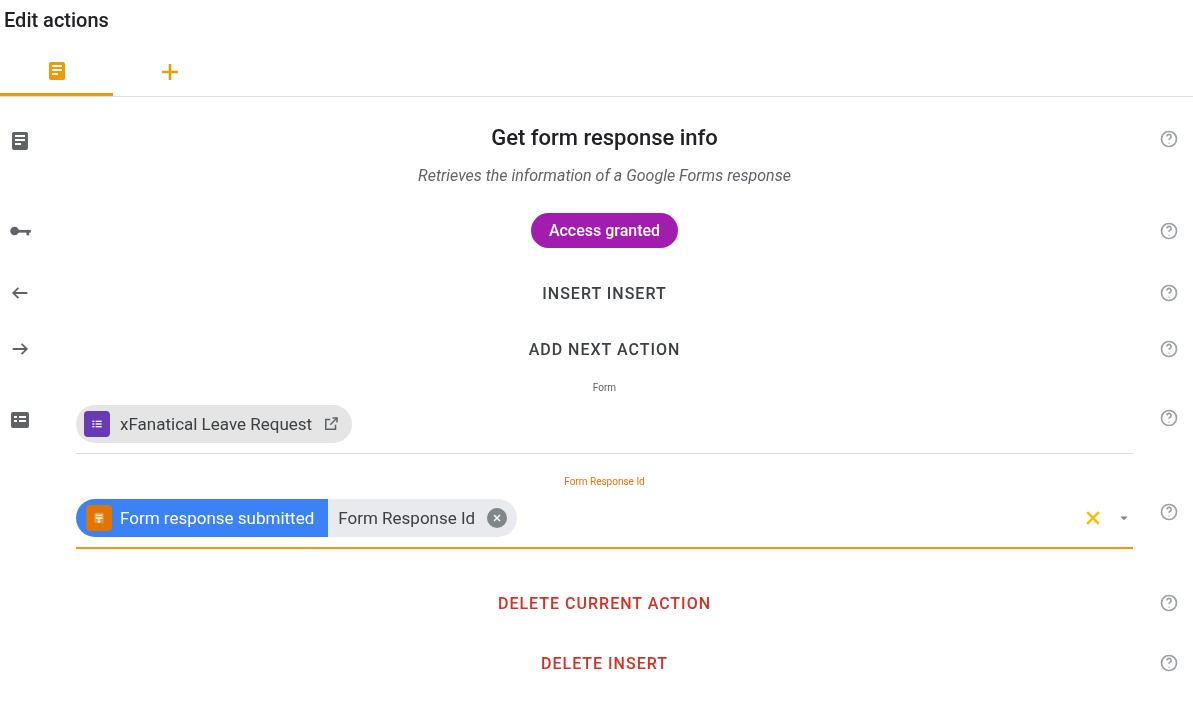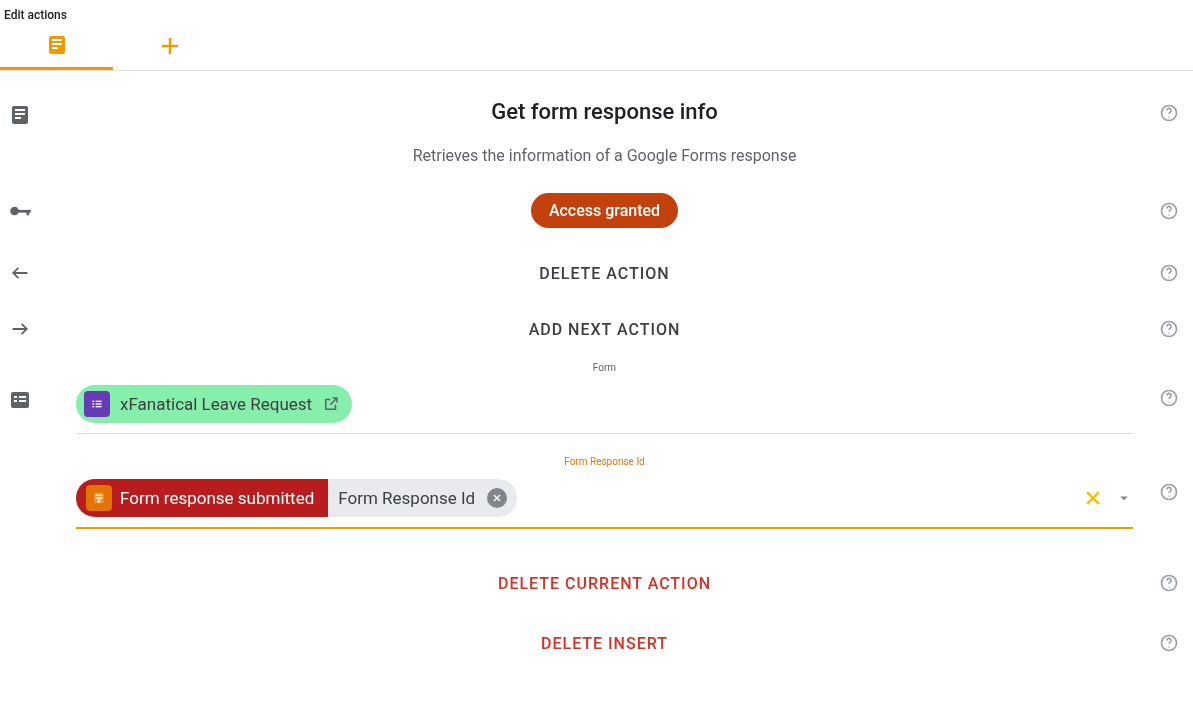--- a/index.html
+++ b/index.html
@@ -4,21 +4,21 @@
 <style>
   * { box-sizing: border-box; }
   body {
     margin: 0;
     font-family: Roboto, "Helvetica Neue", Arial, sans-serif;
     color: #202124;
     background: #fff;
     width: 1193px;
   }
   .header { padding: 0 0 0 4px; }
-  .title { font-size: 12px; font-weight: 500; margin: 8px 0 0 0; }
+  .title { font-size: 20px; font-weight: 500; margin: 8px 0 16px 0; }
   .tabs {
     display: flex;
     border-bottom: 1px solid #e0e0e0;
   }
   .tab {
     width: 113px;
     height: 48px;
     display: flex;
     align-items: center;
     justify-content: center;
@@ -51,52 +51,52 @@
   .row .help {
     width: 48px;
     display: flex;
     align-items: flex-start;
     justify-content: center;
     padding-top: 4px;
     color: #9aa0a6;
     flex-shrink: 0;
   }
   .action-title { font-size: 22px; font-weight: 500; }
-  .action-desc { font-size: 16px; color: #5f6368; margin-top: 22px; }
+  .action-desc { font-size: 16px; color: #5f6368; margin-top: 16px; font-style: italic; }
 
   .chip {
     display: inline-flex;
     align-items: center;
     border-radius: 20px;
     padding: 8px 18px;
     font-size: 16px;
     font-weight: 500;
   }
-  .chip.green { background: #c2410c; color: #fff; }
+  .chip.green { background: #a21caf; color: #fff; }
 
   .caps { font-size: 16px; letter-spacing: 1px; font-weight: 500; color: #3c4043; }
   .caps.red { color: #d93025; }
 
   .field-label { font-size: 10px; color: #5f6368; margin-bottom: 6px; }
   .field-label.orange { color: #e8710a; }
 
   .field {
     border-bottom: 1px solid #dadce0;
     padding: 6px 0 10px 0;
     display: flex;
     align-items: center;
     gap: 6px;
   }
   .field.orange { border-bottom: 2px solid #f29900; }
   .field-right { margin-left: auto; display: flex; align-items: center; gap: 12px; color: #9aa0a6; }
 
   .form-chip {
     display: inline-flex;
     align-items: center;
-    background: #86efac;
+    background: #e5e5e5;
     border-radius: 20px;
     padding: 6px 12px 6px 8px;
     gap: 10px;
     font-size: 17px;
     color: #3c4043;
   }
   .form-chip .purple-sq {
     width: 26px; height: 26px;
     background: #673ab7;
     border-radius: 4px;
@@ -106,21 +106,21 @@
 
   .pill-group { display: inline-flex; align-items: center; }
   .pill {
     display: inline-flex;
     align-items: center;
     padding: 8px 14px 8px 10px;
     gap: 8px;
     font-size: 17px;
     height: 38px;
   }
-  .pill.orange { background: #b91c1c; color: #fff; border-radius: 20px 0 0 20px; }
+  .pill.orange { background: #3b82f6; color: #fff; border-radius: 20px 0 0 20px; }
   .pill.orange .orange-sq {
     width: 26px; height: 26px; background: #e37400; border-radius: 4px;
     display: flex; align-items: center; justify-content: center;
   }
   .pill.grey { background: #e8eaed; color: #3c4043; border-radius: 0 20px 20px 0; padding-right: 10px; }
   .pill.grey .close-circ {
     width: 20px; height: 20px; background: #80868b; border-radius: 50%;
     display: flex; align-items: center; justify-content: center; margin-left: 4px;
   }
   .x-orange { color: #fbbc04; font-size: 22px; font-weight: 700; }
@@ -197,21 +197,21 @@
   </div>
 </div>
 
 <div class="row" style="padding-top:34px; align-items:center;">
   <div class="lefticon" style="padding-top:0;">
     <svg width="22" height="22" viewBox="0 0 24 24" fill="#5f6368">
         <path d="M20 11H7l4-4-1.4-1.4L3.2 12l6.4 6.4L11 17l-4-4h13z"></path>
       </svg>
   </div>
   <div class="content">
-    <span class="caps">DELETE ACTION</span>
+    <span class="caps">INSERT INSERT</span>
   </div>
   <div class="help" style="padding-top:0;">
     <svg width="20" height="20" viewBox="0 0 24 24" fill="none" stroke="#9aa0a6" stroke-width="2">
         <circle cx="12" cy="12" r="9"></circle>
         <path d="M9.5 9a2.5 2.5 0 1 1 3.5 2.3c-.8.4-1 1-1 1.7"></path>
         <circle cx="12" cy="17" r="0.8" fill="#9aa0a6" stroke="none"></circle>
       </svg>
   </div>
 </div>
 

